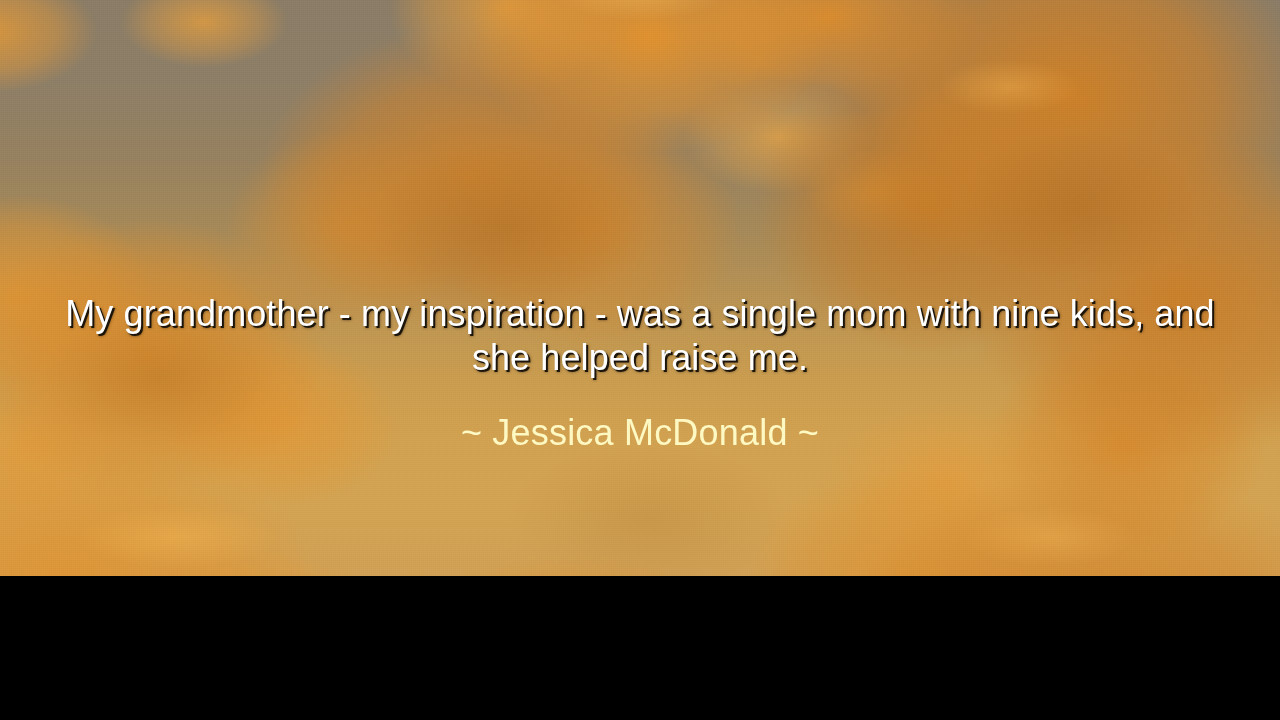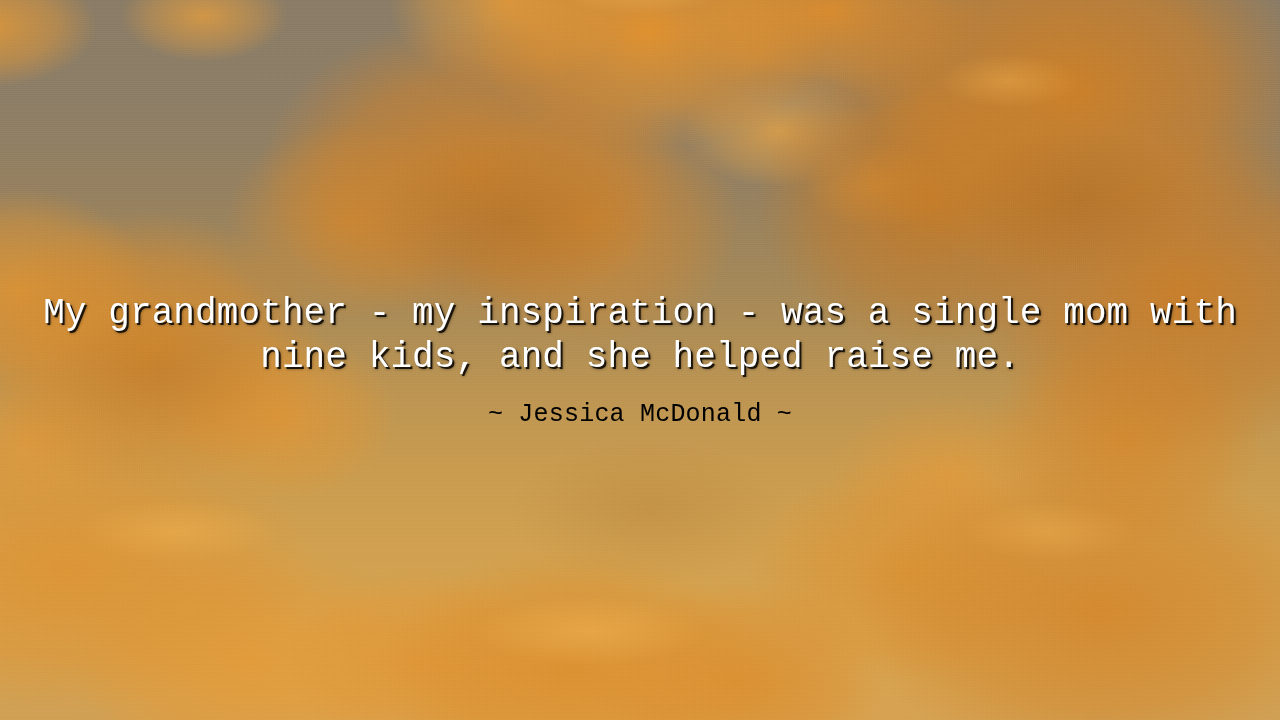--- a/index.html
+++ b/index.html
@@ -4,23 +4,23 @@
 <title>Quote Image</title>
 <style>
   html, body {
     margin: 0;
     padding: 0;
     background: #000;
   }
   #stage {
     position: relative;
     width: 1280px;
-    height: 720px;
+    height: 576px;
     overflow: hidden;
-    font-family: Liberation Mono, monospace;
+    font-family: Liberation Sans, sans-serif;
     background: #8b7d68;
   }
 
   
   .sky {
     position: absolute;
     inset: 0;
     background:
       linear-gradient(to bottom,
         #8a7c66 0%,
@@ -141,24 +141,24 @@
     line-height: 44px;
     color: #ffffff;
     letter-spacing: 0.1px;
     text-shadow:
        2px 2px 0 rgba(20,14,8,0.92),
        2px 2px 3px rgba(20,14,8,0.55);
     white-space: pre-line;
   }
 
   .attribution {
-    margin: 14px 0 0 0;
-    font-size: 25px;
+    margin: 32px 0 0 0;
+    font-size: 36px;
     line-height: 42px;
-    color: #000000;
+    color: #fef9c3;
     letter-spacing: 0.2px;
   }
 </style>
 </head>
 <body>
 
 <div id="stage">
 
   <div class="sky"></div>
 

